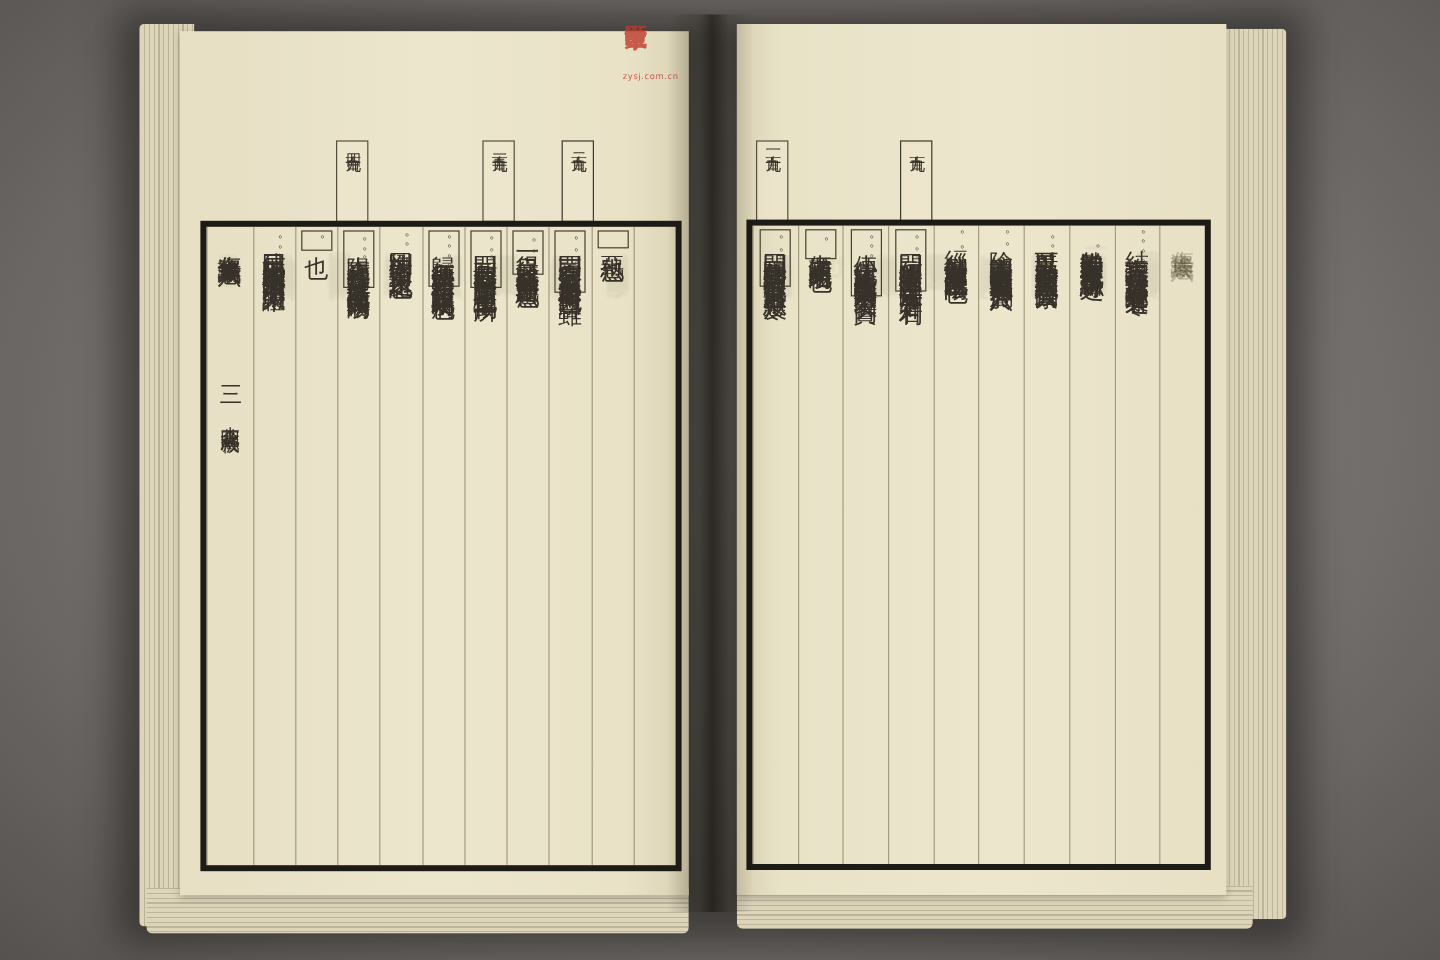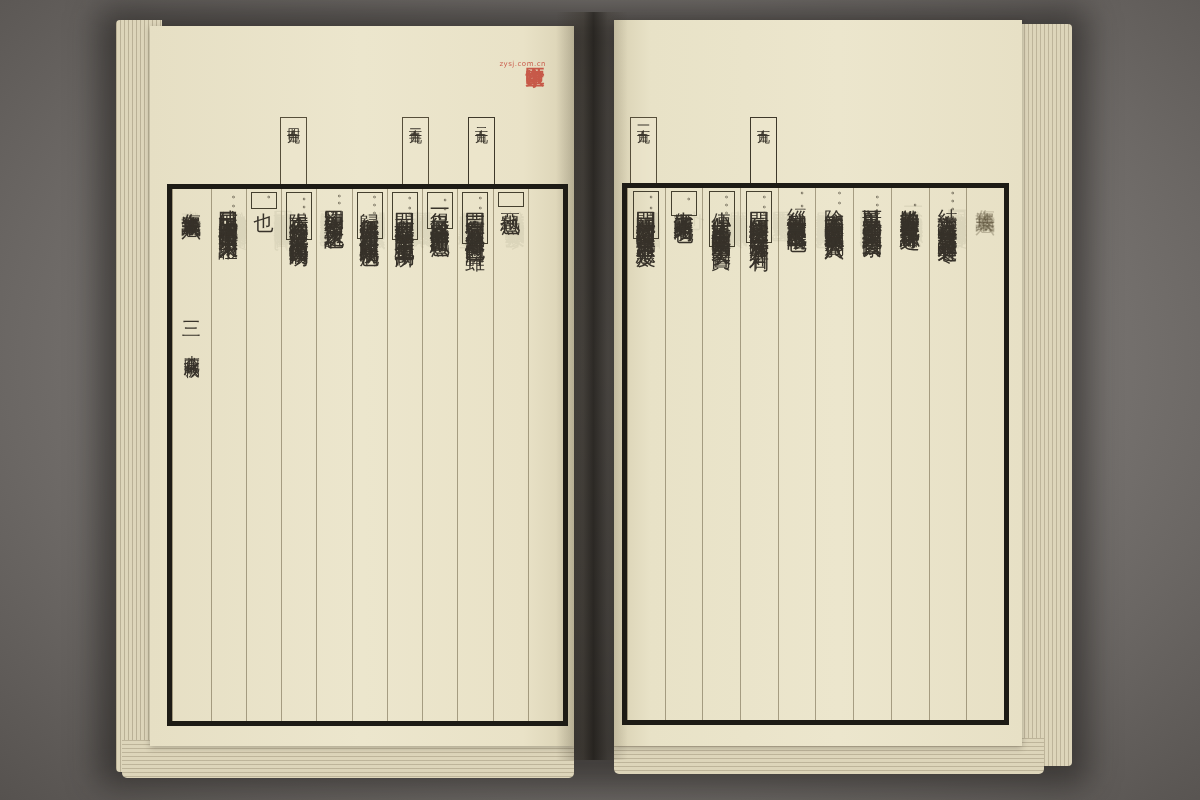--- a/index.html
+++ b/index.html
@@ -56,21 +56,21 @@
   .tab-193{left:402px;}
   .tab-194{left:280px;}
   
   .ghost{position:absolute;display:flex;flex-direction:row;transform:scaleX(-1);
     opacity:.09;filter:blur(.7px);pointer-events:none;}
   .ghost-on-left{left:180px;top:195px;width:370px;height:520px;}
   .ghost-on-right{left:640px;top:195px;width:350px;height:520px;}
   .gcol{flex:1;writing-mode:vertical-rl;text-orientation:upright;font-size:20px;line-height:1;
     letter-spacing:1px;color:#5d5c44;white-space:nowrap;overflow:hidden;}
   
-  .watermark{position:absolute;left:480px;top:6px;width:66px;height:92px;text-align:right;opacity:.8;}
+  .watermark{position:absolute;left:519px;top:6px;width:66px;height:92px;text-align:left;opacity:.8;}
   .wm-seal{writing-mode:vertical-rl;text-orientation:upright;font-size:19px;line-height:1.1;
     letter-spacing:0;color:#c0392b;height:46px;display:inline-block;font-weight:bold;}
   .wm-url{display:block;font-family:"DejaVu Sans", sans-serif;font-size:7px;color:#c0392b;margin-top:4px;letter-spacing:.5px;}
 </style>
 </head>
 <body>
 
 <div class="scene">
   <div class="book-shadow"></div>
 

